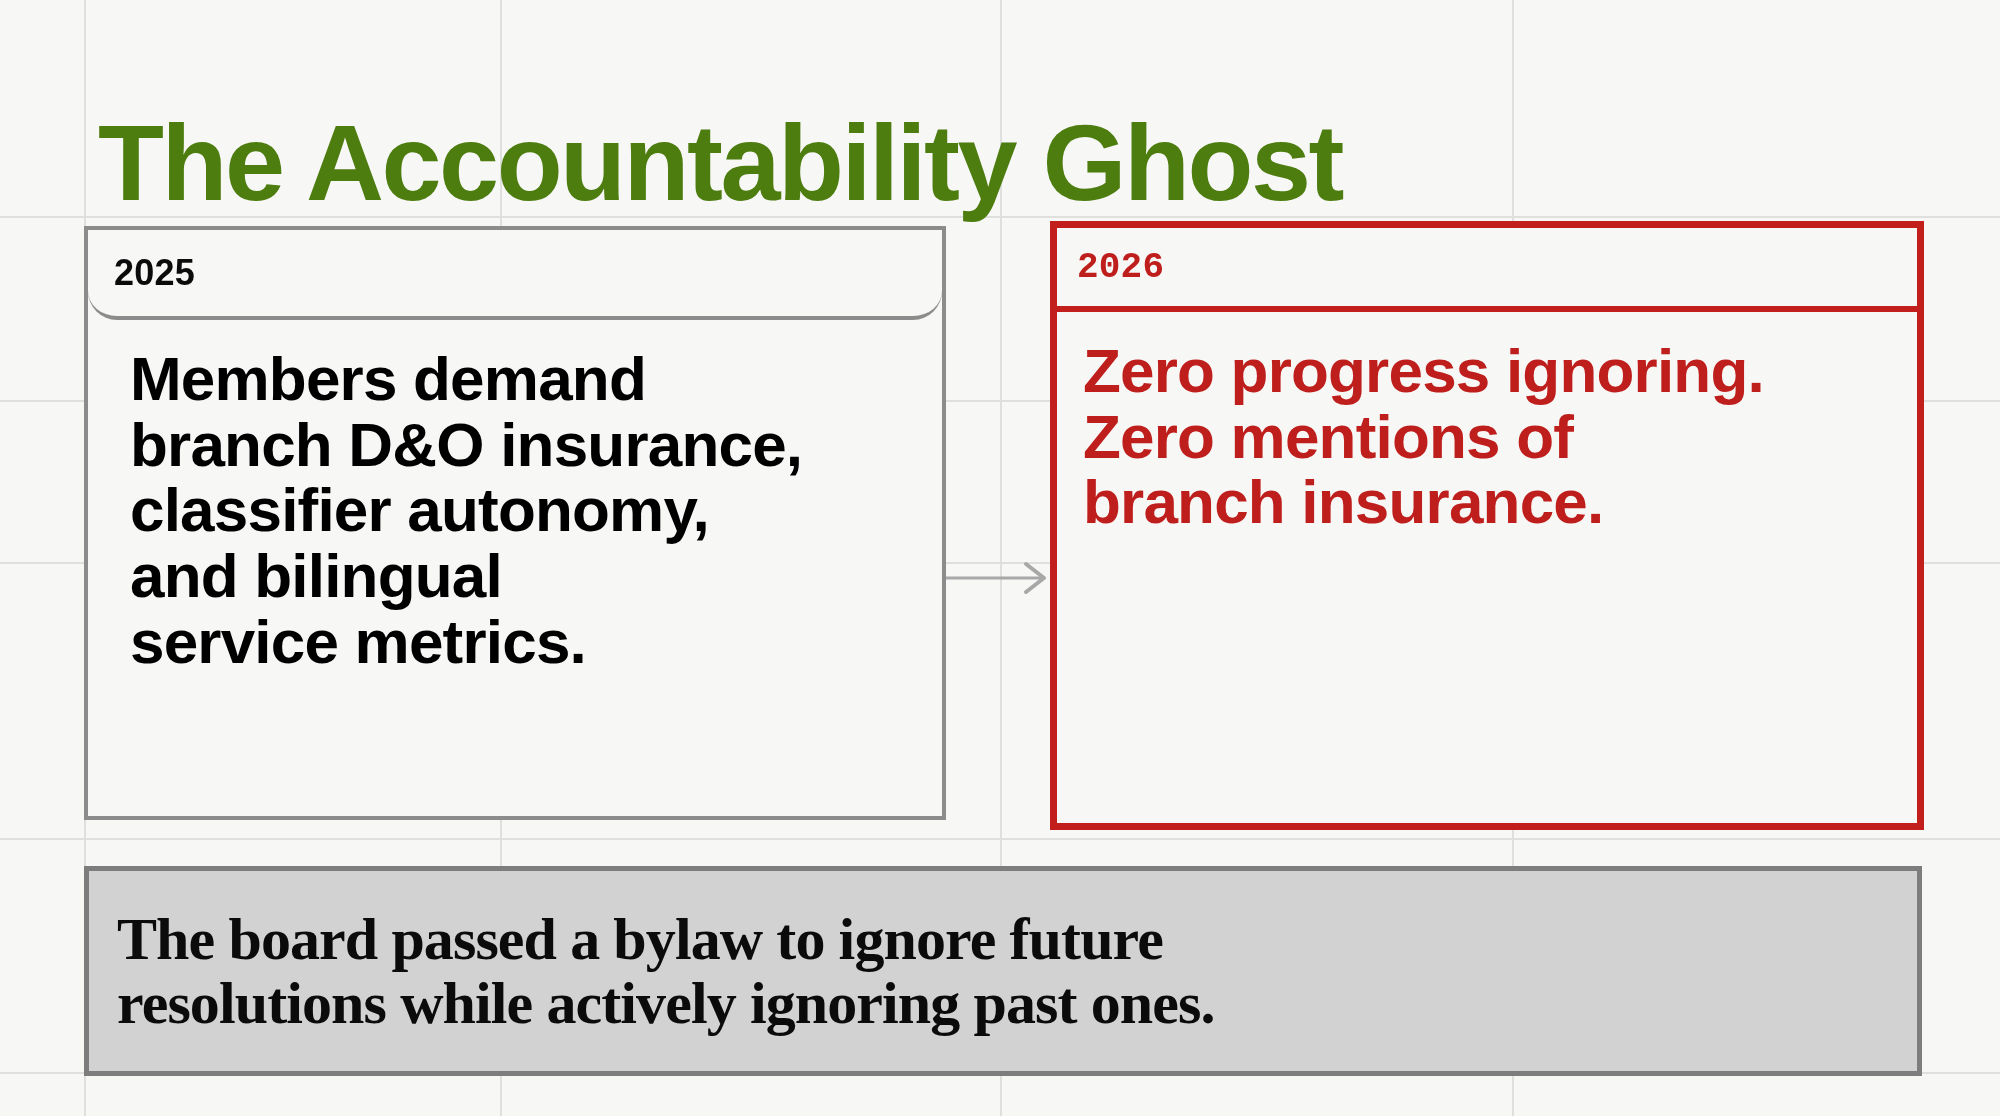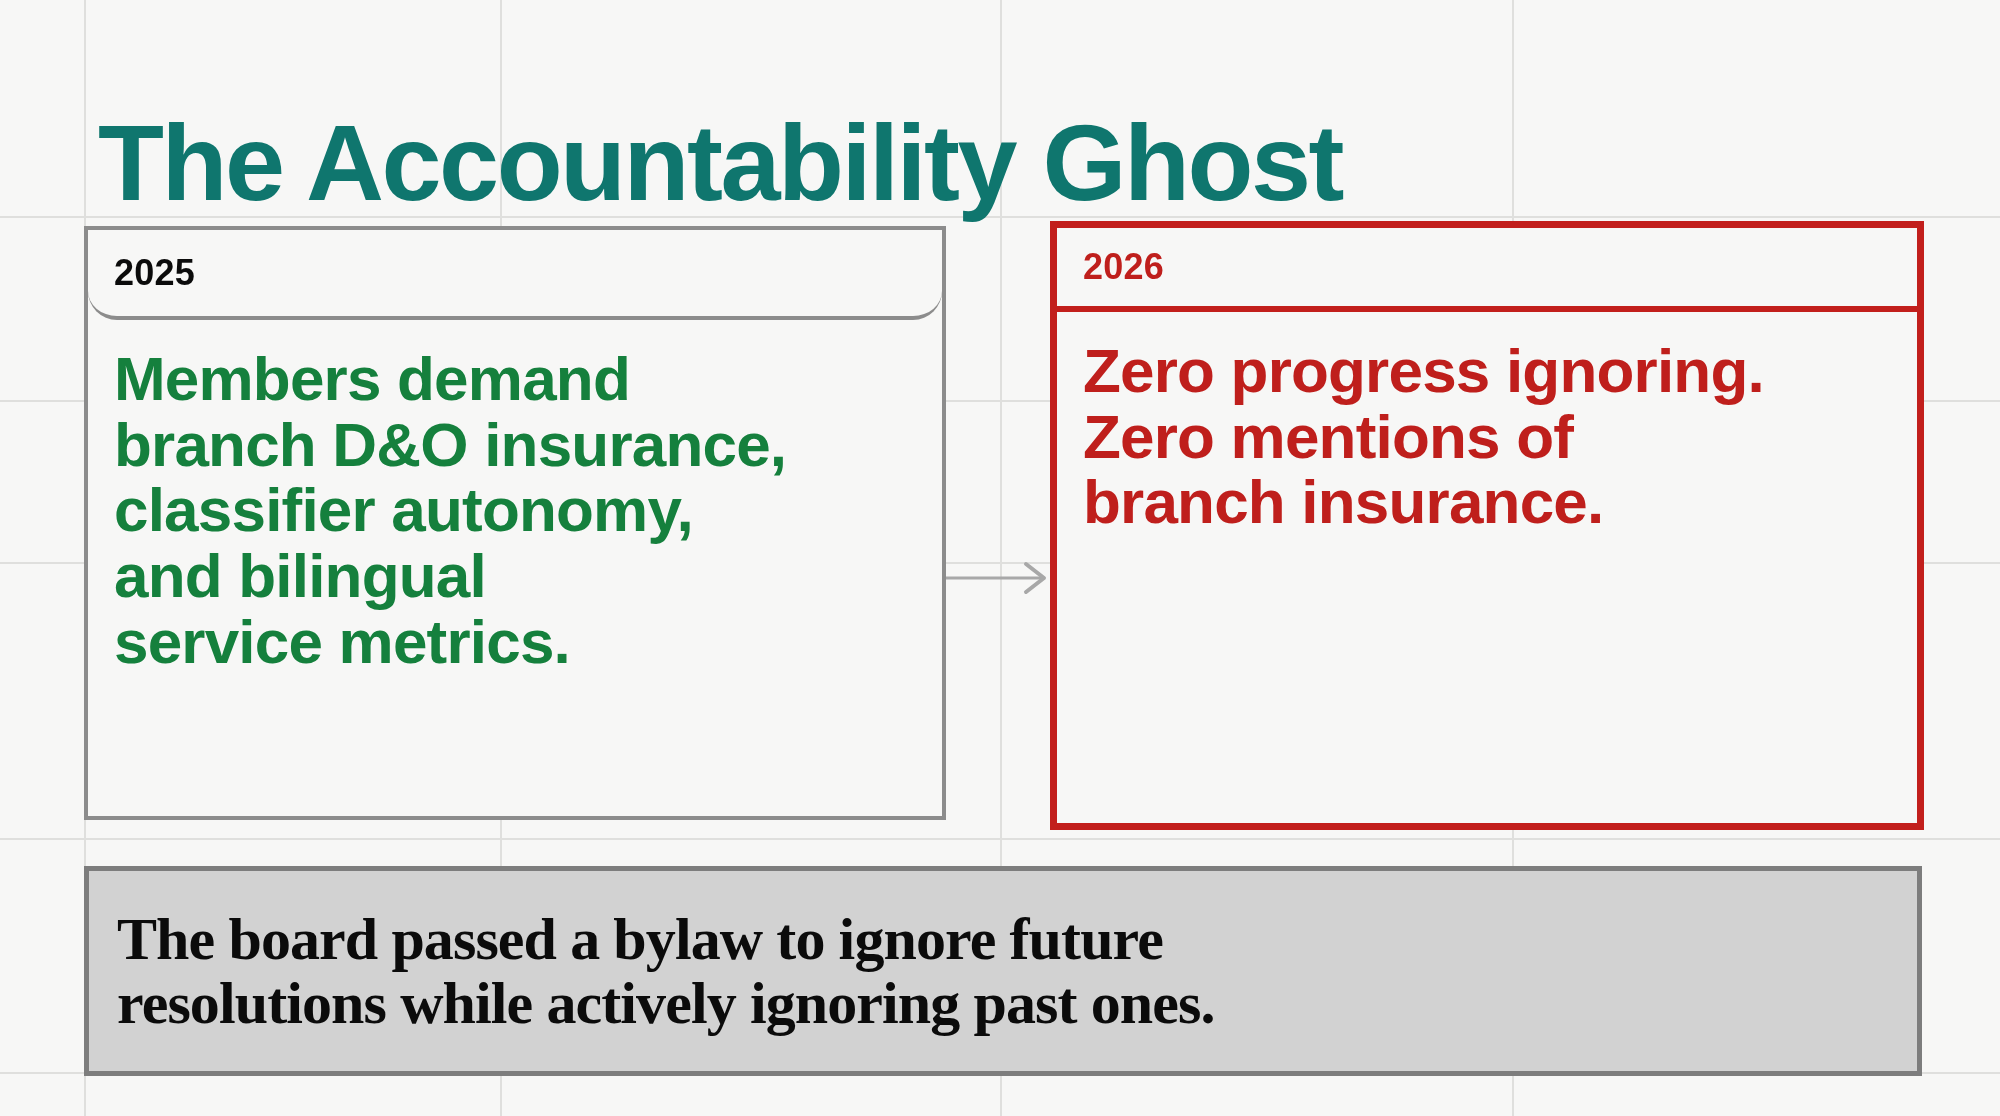--- a/index.html
+++ b/index.html
@@ -41,21 +41,21 @@
   }
 
   
   .slide-title {
     position: absolute;
     left: 98px;
     top: 34px;
     font-size: 108px;
     font-weight: 700;
     letter-spacing: -2.5px;
-    color: #0f766e;
+    color: #4d7c0f;
     line-height: 1.05;
     white-space: nowrap;
   }
 
   
   .card {
     position: absolute;
     box-sizing: border-box;
     background: #f7f7f6;
     display: flex;
@@ -83,22 +83,23 @@
     box-sizing: border-box;
   }
   .card.gray .card-head {
     height: 90px;
     padding-left: 26px;
     border-bottom: 4px solid #8c8c8c;
     border-radius: 29px;
   }
   .card.red .card-head {
     height: 84px;
-    padding-left: 26px;
+    padding-left: 20px;
     border-bottom: 6px solid #c21f1c;
+    font-family: Liberation Mono, monospace;
   }
 
   .card-year {
     font-size: 36px;
     font-weight: 700;
     letter-spacing: 0.2px;
   }
   .card.gray .card-year { color: #0b0b0b; }
   .card.red  .card-year { color: #bf1f1c; }
 
@@ -108,21 +109,21 @@
     padding: 26px 30px 0 26px;
   }
   .card-text {
     margin: 0;
     font-size: 62px;
     font-weight: 700;
     line-height: 1.06;
     letter-spacing: -0.8px;
     white-space: pre-line;
   }
-  .card.gray .card-text { color: #15803d; }
+  .card.gray .card-text { color: #000000; margin-left: 16px; }
   .card.red  .card-text { color: #bf1f1c; }
 
   
   .connector {
     position: absolute;
     left: 946px;
     top: 558px;
     width: 108px;
     height: 40px;
   }

